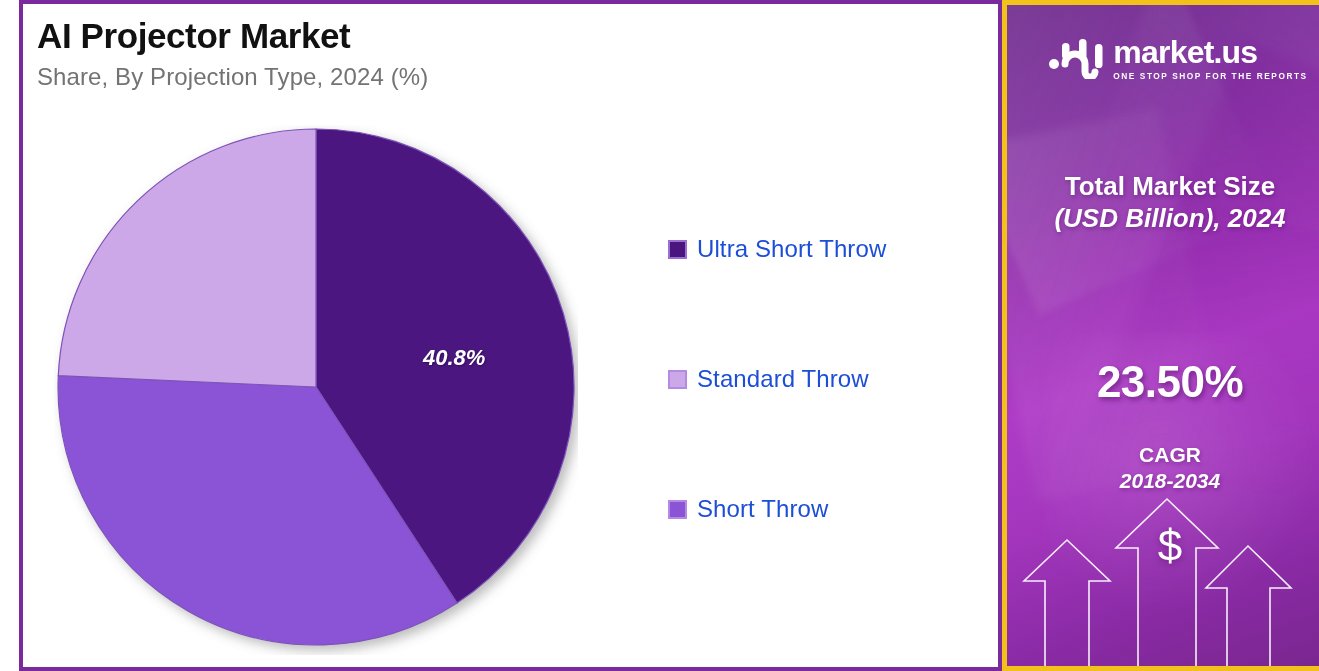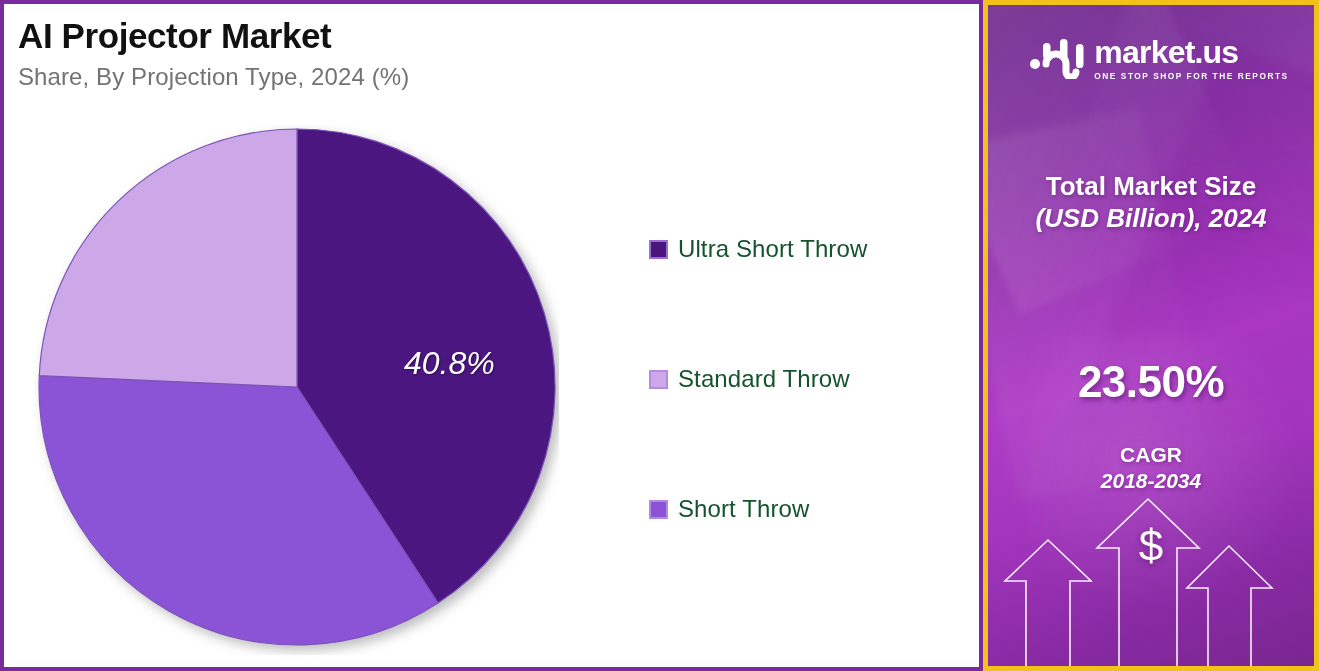--- a/index.html
+++ b/index.html
@@ -23,20 +23,21 @@
 
   
   .chart-panel {
     position: relative;
     width: 983px;
     height: 671px;
     box-sizing: border-box;
     border: 4px solid #7B2A9E;
     background: #ffffff;
     flex: 0 0 auto;
+    margin-left: 19px;
   }
   .titles {
     position: absolute;
     left: 14px;
     top: 12px;
   }
   .chart-title {
     font-size: 35px;
     font-weight: bold;
     color: #111111;
@@ -60,22 +61,22 @@
     top: 121px;
     width: 524px;
     height: 530px;
   }
   .pie-svg { display: block; }
 
   .pie-label {
     position: absolute;
     left: 400px;
     top: 341px;
-    font-size: 32px;
-    font-weight: normal;
+    font-size: 22px;
+    font-weight: bold;
     font-style: italic;
     color: #ffffff;
     text-shadow: 1px 1px 2px rgba(0,0,0,0.35);
     white-space: nowrap;
   }
 
   
   .legend {
     position: absolute;
     left: 645px;
@@ -89,21 +90,21 @@
   }
   .legend-swatch {
     width: 19px;
     height: 19px;
     flex: 0 0 auto;
     box-sizing: border-box;
     margin-right: 10px;
   }
   .legend-label {
     font-size: 24px;
-    color: #14532d;
+    color: #1d4ed8;
     letter-spacing: 0.1px;
     white-space: nowrap;
   }
 
   
   .stats-panel {
     position: relative;
     width: 336px;
     height: 671px;
     box-sizing: border-box;

